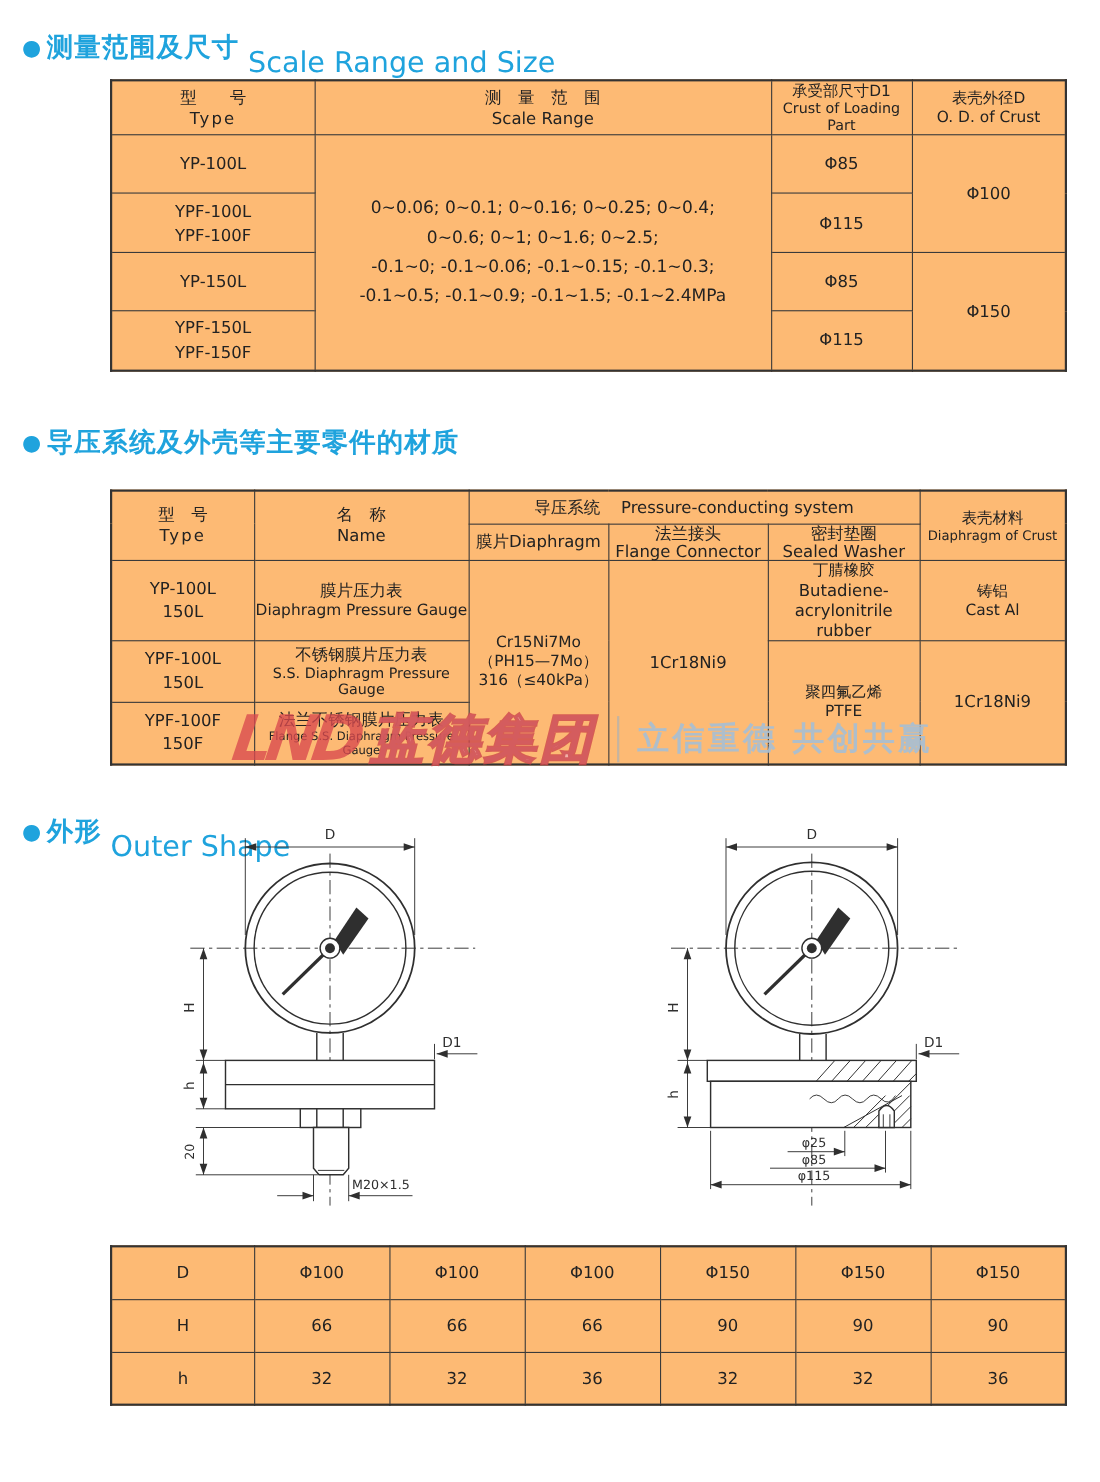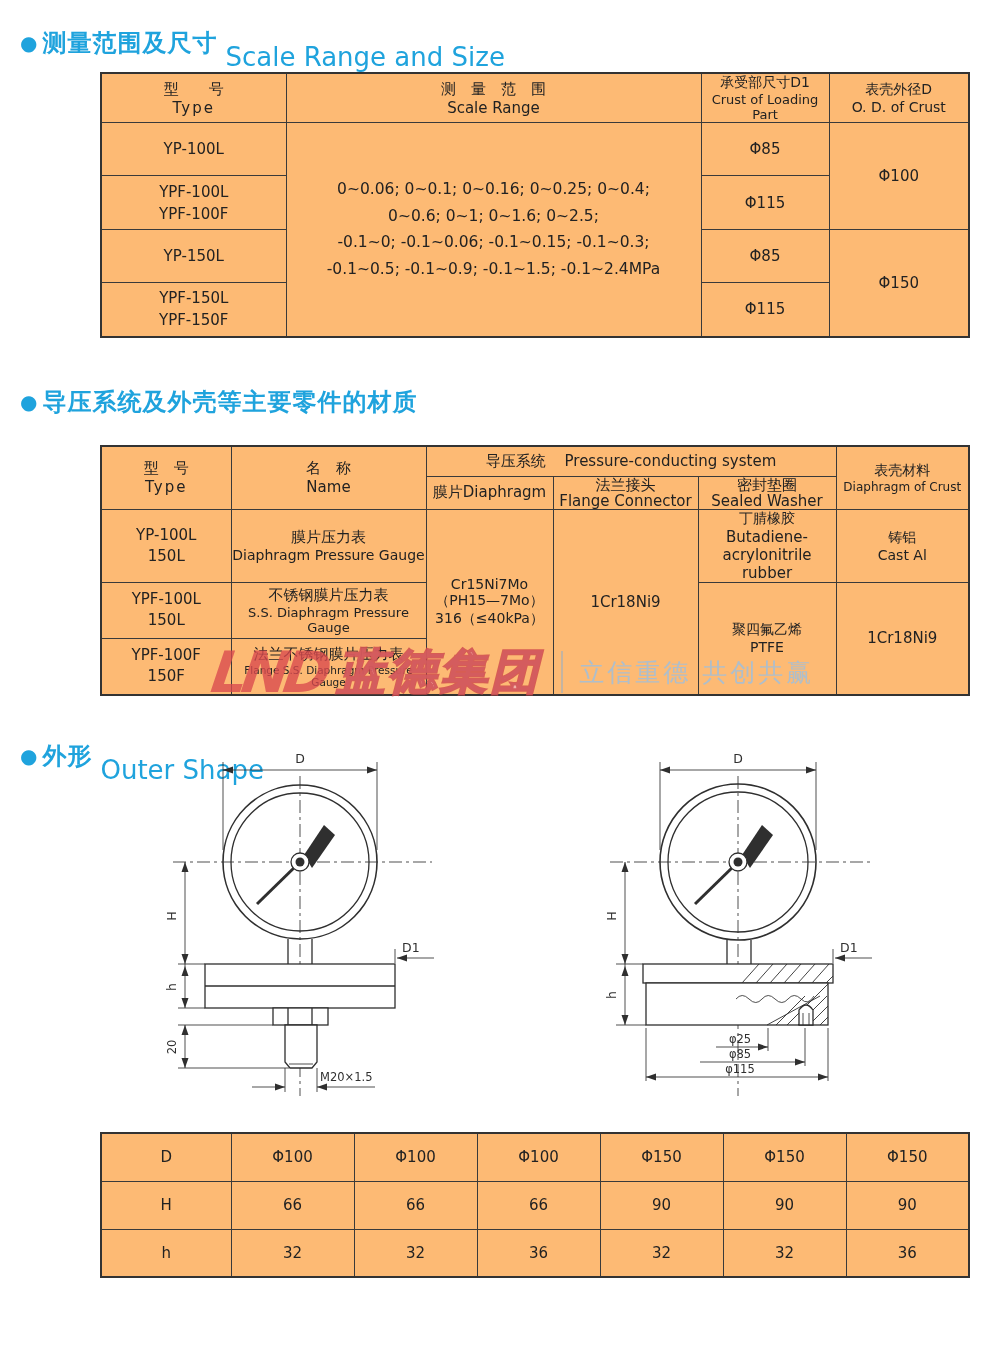--- a/index.html
+++ b/index.html
@@ -18,21 +18,21 @@
   .f15{font-size:15px}.f14{font-size:14px}.f13{font-size:13px}.f12{font-size:12px}.f10{font-size:10.5px}.f9{font-size:15px}
   .lh21{line-height:21px}.lh22{line-height:22px}
   .left{text-align:left;padding-left:7px;}
   .ls2{letter-spacing:2px;}
   .range div{font-size:15.5px;line-height:26.5px;}
   
   .watermark{position:absolute;left:212px;top:636px;height:72px;display:flex;align-items:center;z-index:6;pointer-events:none;white-space:nowrap;}
   .wm-lnd{font-size:57px;font-weight:900;font-style:italic;color:rgba(216,73,78,.78);letter-spacing:-6px;transform:skewX(-8deg);}
   .wm-company{font-size:48px;font-weight:900;margin-left:12px;letter-spacing:3px;color:rgba(238,176,178,.85);font-style:italic;-webkit-text-stroke:2px rgba(205,70,75,.8);}
   .wm-divider{width:2px;height:42px;background:rgba(150,175,198,.55);margin:0 16px 0 20px;}
-  .wm-slogan{font-size:25px;font-weight:400;letter-spacing:3px;color:rgba(165,191,213,.9);}
+  .wm-slogan{font-size:29px;font-weight:700;letter-spacing:3px;color:rgba(165,191,213,.9);}
   
   svg{position:absolute;}
   svg .obj{stroke:#2f2f2f;stroke-width:1.3;fill:none;}
   svg .objw{stroke:#2f2f2f;stroke-width:1.3;fill:#fff;}
   svg .thin{stroke:#2f2f2f;stroke-width:.85;fill:none;}
   svg .cl{stroke:#2f2f2f;stroke-width:.85;fill:none;stroke-dasharray:13 4 3 4;}
   svg .hatch{stroke:#2f2f2f;stroke-width:.9;fill:none;}
   svg .ah{fill:#2f2f2f;stroke:none;}
   svg text{font-family:"DejaVu Sans","Liberation Sans",sans-serif;fill:#2f2f2f;font-size:12.5px;}
   svg text.sm{font-size:11.5px;}

